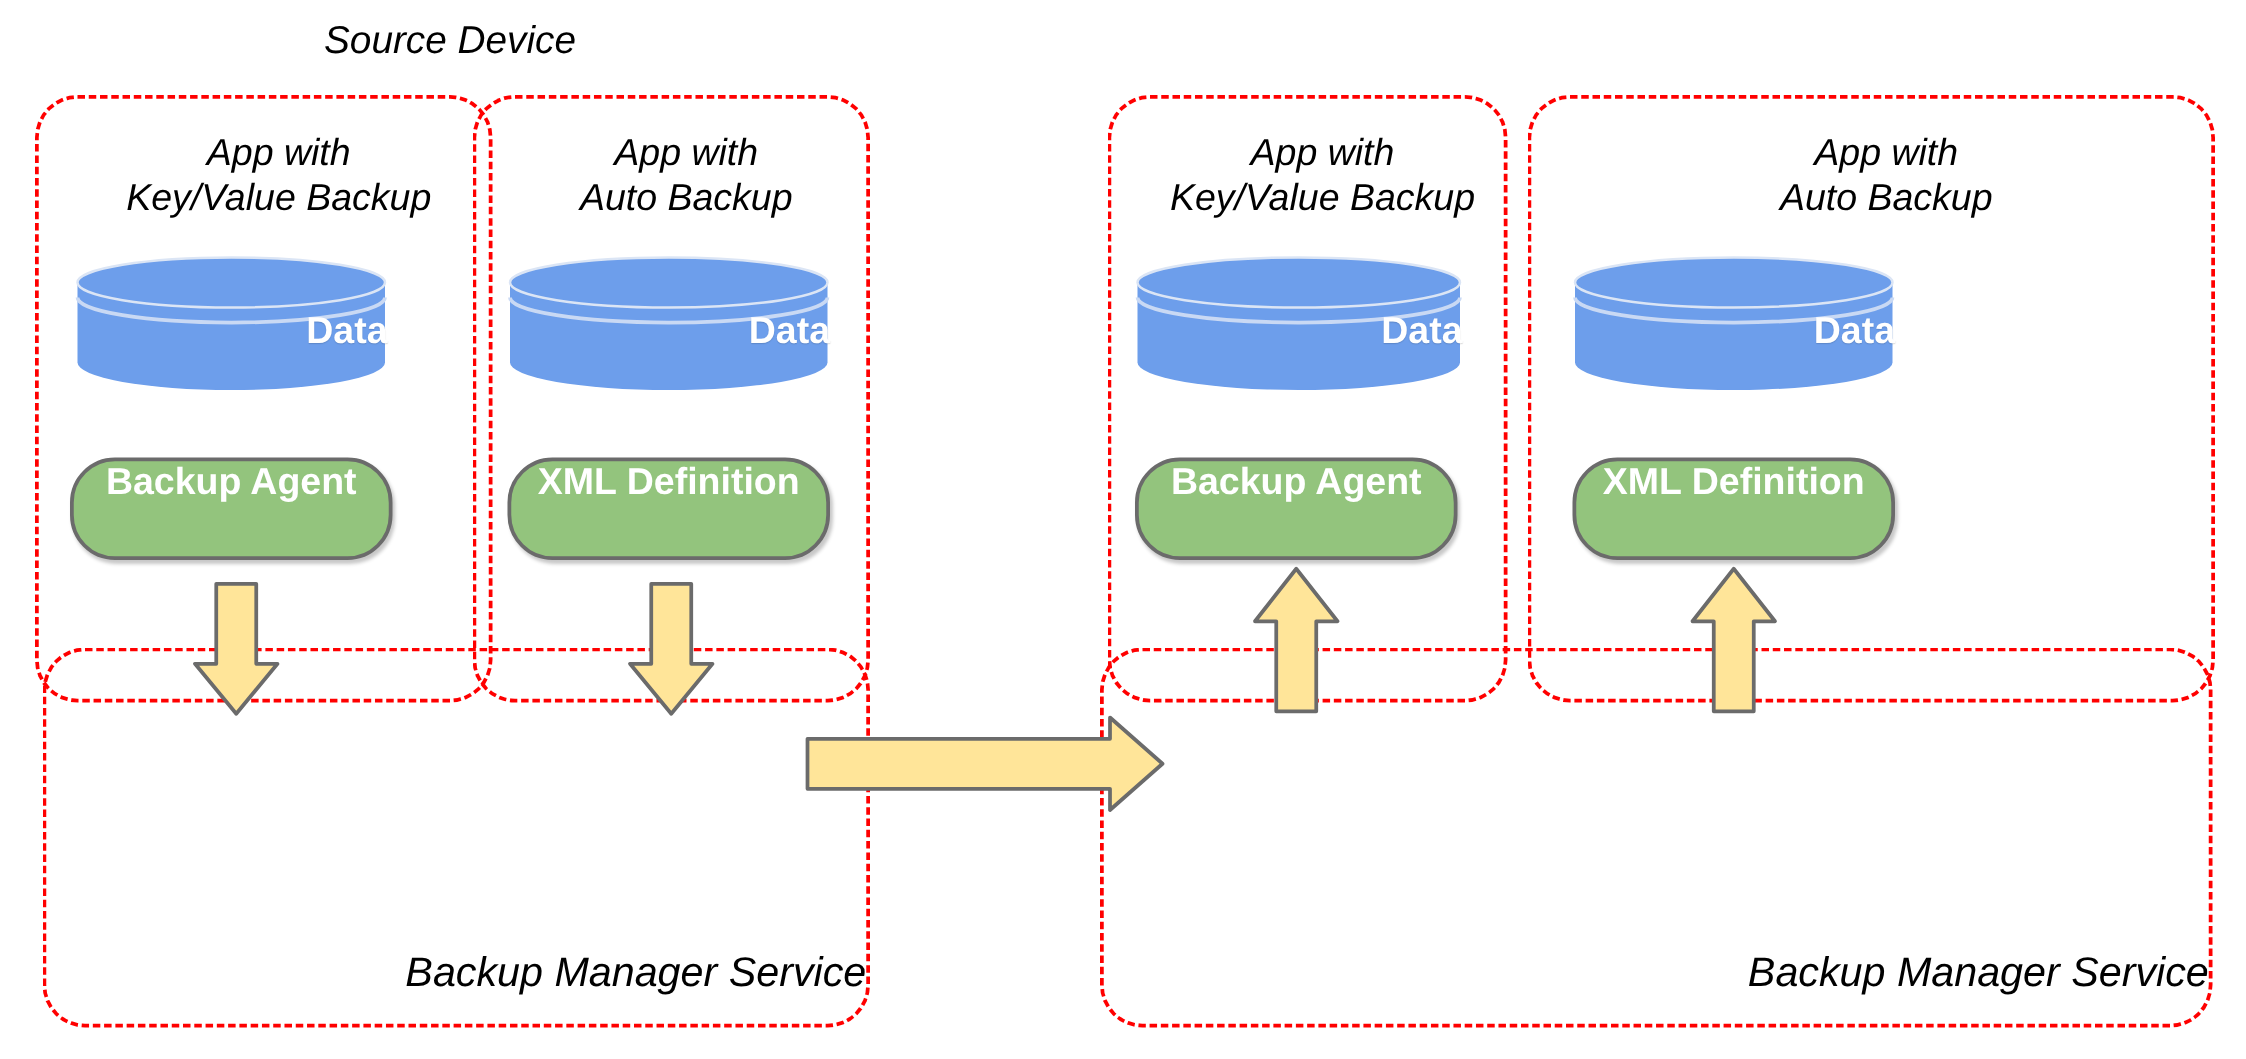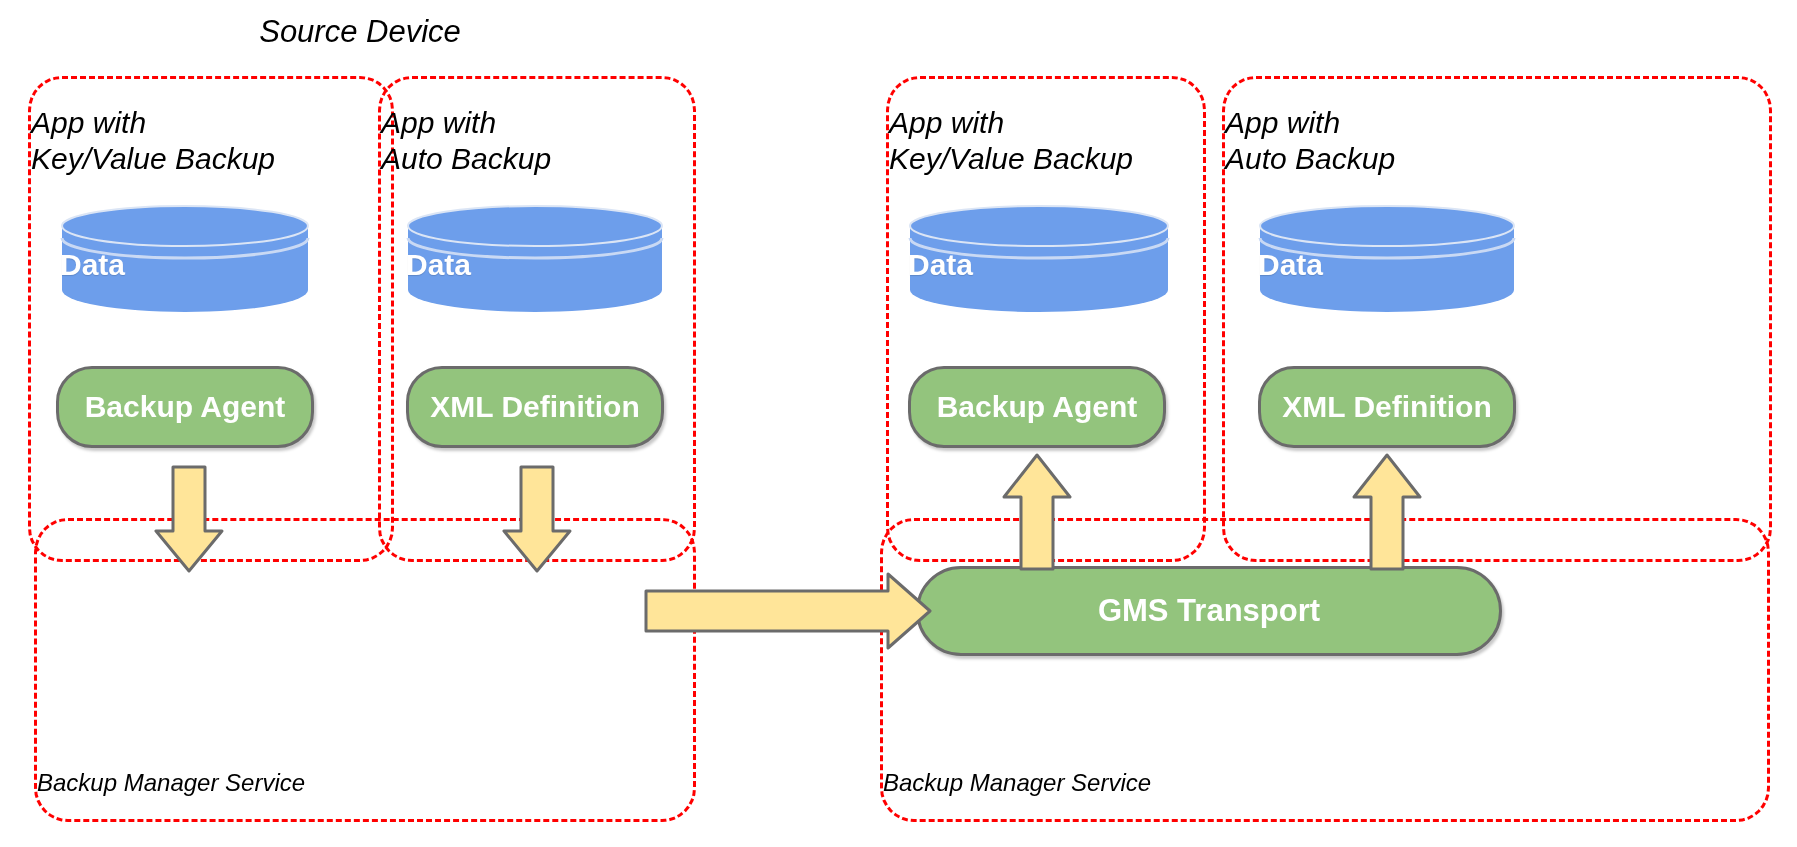--- a/index.html
+++ b/index.html
@@ -38,69 +38,69 @@
     position: absolute;
     border: 3px dashed #ff0000;
     border-radius: 34px;
     box-sizing: border-box;
     background: transparent;
   }
 
   .app-label {
     position: absolute;
     width: 100%;
-    left: 0;
+    left: 12px;
     top: 26px;
-    text-align: left;
+    text-align: center;
     font-style: italic;
     font-size: 30px;
     line-height: 36px;
     color: #000000;
     font-family: "Liberation Sans", sans-serif;
   }
 
   .service-label {
     position: absolute;
     width: 100%;
     left: 0;
     bottom: 22px;
-    text-align: left;
+    text-align: right;
     font-style: italic;
-    font-size: 24px;
+    font-size: 33px;
     color: #000000;
     font-family: "Liberation Sans", sans-serif;
   }
 
   
   .cylinder {
     position: absolute;
   }
   .cylinder svg { display:block; }
   .cyl-text {
     position: absolute;
     width: 100%;
     left: 0;
     top: 50%;
     transform: translateY(-28%);
-    text-align: left;
+    text-align: right;
     font-weight: bold;
     font-size: 30px;
     color: #ffffff;
     text-shadow: 0 1px 1px rgba(0,0,0,0.15);
     font-family: "Liberation Sans", sans-serif;
   }
 
   
   .pill {
     position: absolute;
     background: #93c47d;
     border: 3px solid #6b6b6b;
     box-sizing: border-box;
     display: flex;
-    align-items: center;
+    align-items: flex-start;
     justify-content: center;
     color: #ffffff;
     font-weight: bold;
     font-size: 30px;
     box-shadow: 2px 3px 3px rgba(0,0,0,0.22);
     font-family: "Liberation Sans", sans-serif;
   }
   .pill.small { border-radius: 36px; }
   .pill.transport { border-radius: 48px; font-size: 31px; }
 
@@ -199,23 +199,20 @@
   </div>
 
   <div class="pill small" style="left:1258px; top:366px; width:258px; height:82px;">
     <span>XML Definition</span>
   </div>
 
   <div class="dashed-box" style="left:880px; top:518px; width:890px; height:304px;">
     <div class="service-label">Backup Manager Service</div>
   </div>
 
-  <div class="pill transport" style="left:916px; top:566px; width:586px; height:90px;">
-    <span>GMS Transport</span>
-  </div>
 
   <div class="arrow" style="left:152px; top:465px; width:74px; height:110px;">
     <svg width="74" height="110" viewBox="0 0 74 110">
       <path d="M21,2 L53,2 L53,66 L70,66 L37,106 L4,66 L21,66 Z" fill="#ffe599" stroke="#6b6b6b" stroke-width="3" stroke-linejoin="round"></path>
     </svg>
   </div>
 
   <div class="arrow" style="left:500px; top:465px; width:74px; height:110px;">
     <svg width="74" height="110" viewBox="0 0 74 110">
       <path d="M21,2 L53,2 L53,66 L70,66 L37,106 L4,66 L21,66 Z" fill="#ffe599" stroke="#6b6b6b" stroke-width="3" stroke-linejoin="round"></path>

